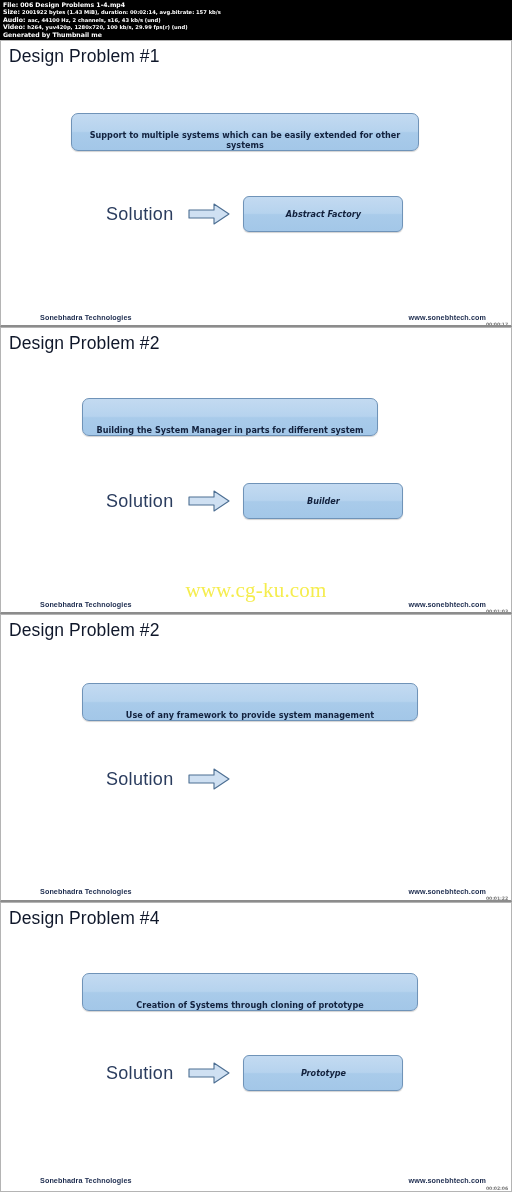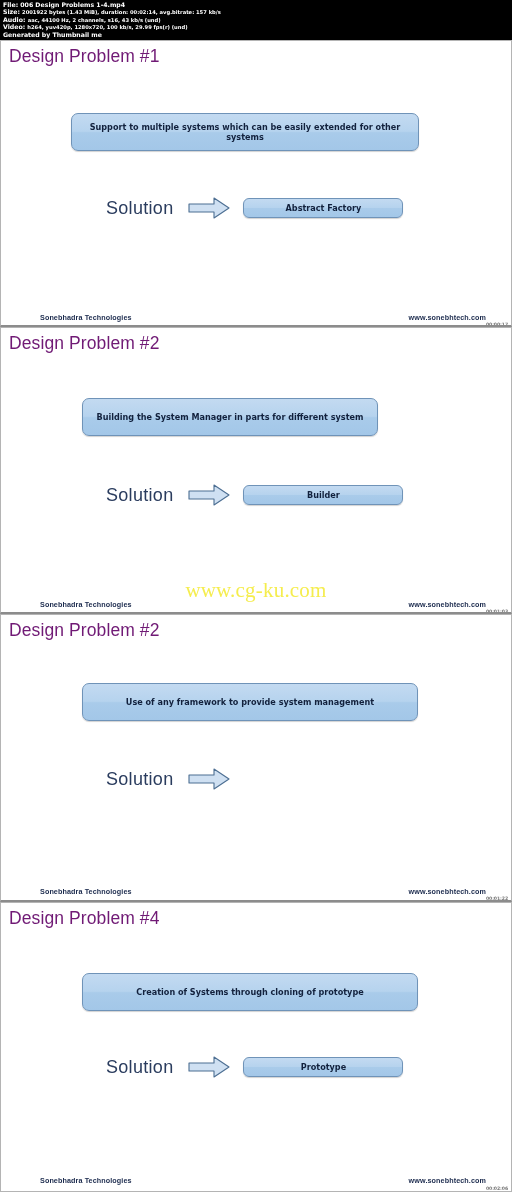--- a/index.html
+++ b/index.html
@@ -56,34 +56,34 @@
     height: 100%;
   }
 
   .slide-title {
     position: absolute;
     left: 8px;
     top: 5px;
     font-family: "Liberation Sans", sans-serif;
     font-size: 17.5px;
     font-weight: 400;
-    color: #701a75;
+    color: #0f172a;
     letter-spacing: 0.1px;
   }
 
   
   .problem-box {
     position: absolute;
     height: 38px;
     border-radius: 7px;
     border: 1.1px solid #6f93b8;
     background: linear-gradient(to bottom, #c3daf1 0%, #b6d3ee 48%, #a9cbea 52%, #a3c7e8 100%);
     box-shadow: 0 1px 1px rgba(0,0,0,0.18);
     display: flex;
-    align-items: center;
+    align-items: flex-end;
     justify-content: center;
     box-sizing: border-box;
   }
   .problem-text {
     font-family: "DejaVu Sans", sans-serif;
     font-size: 8.1px;
     color: #12213d;
     font-weight: 600;
     letter-spacing: 0px;
     text-align: center;
@@ -105,29 +105,30 @@
   }
   .arrow {
     margin-left: 14px;
     margin-right: 12px;
     width: 44px;
     height: 24px;
     flex: 0 0 auto;
   }
   .solution-box {
     width: 160px;
-    height: 20px;
+    height: 36px;
     border-radius: 6px;
     border: 1.1px solid #6f93b8;
     background: linear-gradient(to bottom, #c3daf1 0%, #b6d3ee 48%, #a9cbea 52%, #a3c7e8 100%);
     box-shadow: 0 1px 1px rgba(0,0,0,0.18);
     display: flex;
     align-items: center;
     justify-content: center;
     box-sizing: border-box;
+    font-style: italic;
   }
   .solution-text {
     font-family: "DejaVu Sans", sans-serif;
     font-size: 8.1px;
     color: #12213d;
     font-weight: 600;
   }
 
   
   .footer-company {

